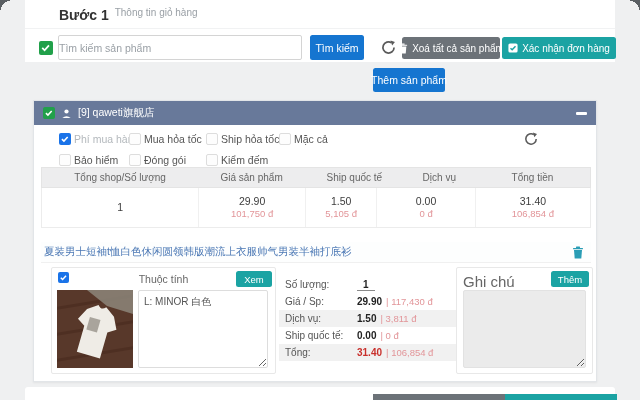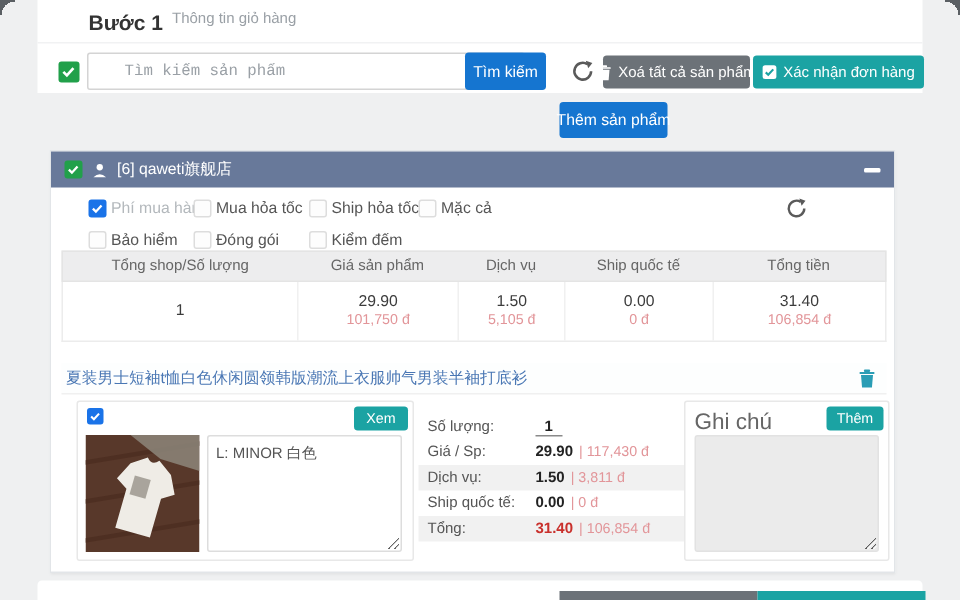--- a/index.html
+++ b/index.html
@@ -23,21 +23,21 @@
   .header-divider{left:0;top:28px;width:590px;height:0;border-top:1px solid #f1f2f3}
 
   .cb{position:absolute;border-radius:2px;box-sizing:border-box;display:flex;align-items:center;justify-content:center;cursor:pointer}
   .cb svg{width:80%;height:80%}
   .cb.green{background:#21a04a}
   .cb.blue{background:#1a73e8}
   .cb.empty{background:#fdfdfd;border:1px solid #ddd}
 
   .search-check{left:14px;top:41px;width:14px;height:14px}
   .search-input{left:33px;top:35px;width:242px;height:23px;border:1px solid #d4d4d4;border-radius:2px;
-    font-size:10.5px;padding:0 24px;color:#444;outline:none;font-family:Liberation Mono, monospace}
+    font-size:10.5px;padding:0 0;color:#444;outline:none;font-family:Liberation Sans, sans-serif}
   .search-input::placeholder{color:#9aa0a6}
 
   .btn{display:inline-flex;align-items:center;justify-content:center;gap:4px;color:#fff;border:none;
     border-radius:2.5px;cursor:pointer;font-family:inherit;box-sizing:border-box;white-space:nowrap}
   .btn-blue{background:#1575d0}
   .btn-teal{background:#1ba3a3}
   .btn-dark{background:#6c7278}
   .btn svg{flex:0 0 auto}
 
   .btn-search{position:absolute;left:285px;top:35px;width:54px;height:25px;font-size:10.5px}
@@ -160,21 +160,21 @@
   <div class="shop-header">
     <span class="cb green">
       <svg viewBox="0 0 10 10">
           <path d="M2 5.3 L4.1 7.4 L8 3.1" stroke="#fff" stroke-width="1.6" fill="none"></path>
         </svg>
     </span>
     <svg width="11" height="11" viewBox="0 0 12 12">
       <circle cx="6" cy="3.8" r="2.3" fill="#fff"></circle>
         <path d="M1.4 11 Q6 6.8 10.6 11 Z" fill="#fff"></path>
     </svg>
-    <span class="shop-name">[6] qaweti旗舰店</span>
+    <span class="shop-name">[9] qaweti旗舰店</span>
     <span class="collapse-btn"></span>
   </div>
 
   <div class="options">
     <span class="cb blue" style="left:18px;top:8px">
       <svg viewBox="0 0 10 10">
           <path d="M2 5.3 L4.1 7.4 L8 3.1" stroke="#fff" stroke-width="1.6" fill="none"></path>
         </svg>
     </span>
     <span class="opt-label muted" style="left:33px;top:8px">Phí mua hàng</span>
@@ -200,22 +200,22 @@
     <svg class="refresh-2" viewBox="0 0 14 14">
       <path d="M12.2 7A5.2 5.2 0 1 1 9.8 2.6" fill="none" stroke="#5a5a5a" stroke-width="1.6"></path>
       <path d="M8.9 0.4 L13 1.9 L10.4 5.2 Z" fill="#5a5a5a"></path>
     </svg>
   </div>
 
   <div class="table">
     <div class="t-head">
       <div class="t-cell c0">Tổng shop/Số lượng</div>
       <div class="t-cell c1">Giá sản phẩm</div>
+      <div class="t-cell c3">Ship quốc tế</div>
       <div class="t-cell c2">Dịch vụ</div>
-      <div class="t-cell c3">Ship quốc tế</div>
       <div class="t-cell c4">Tổng tiền</div>
     </div>
     <div class="t-row">
       <div class="t-cell c0">
         <span class="t-main">1</span>
       </div>
       <div class="t-cell c1">
         <span class="t-main">29.90</span>
         <span class="t-sub">101,750 đ</span>
       </div>
@@ -244,20 +244,21 @@
   </div>
 
   <div class="detail">
 
     <div class="panel panel-attr">
       <span class="cb blue">
         <svg viewBox="0 0 10 10">
             <path d="M2 5.3 L4.1 7.4 L8 3.1" stroke="#fff" stroke-width="1.6" fill="none"></path>
           </svg>
       </span>
+      <span class="panel-title">Thuộc tính</span>
       <button class="btn btn-teal btn-xem">Xem</button>
       <div class="thumb">
         <svg viewBox="0 0 76 78">
           <rect width="76" height="78" fill="#58382a"></rect>
           <g stroke="#47281c" stroke-width="3" opacity=".55">
             <line x1="-10" y1="20" x2="86" y2="4"></line>
             <line x1="-10" y1="46" x2="86" y2="30"></line>
             <line x1="-10" y1="72" x2="86" y2="56"></line>
           </g>
           <path d="M30 0 H76 V24 L50 16 Z" fill="#8d867a" opacity=".85"></path>

